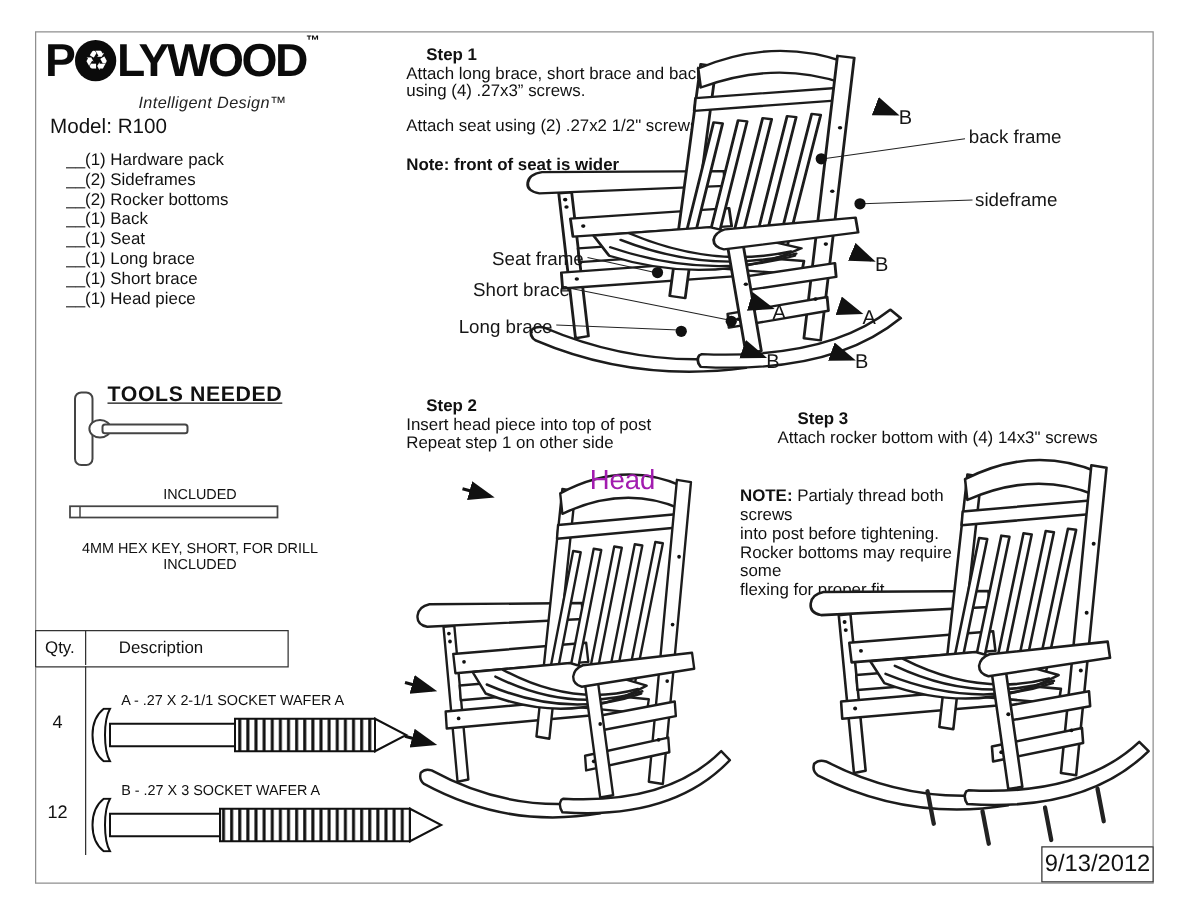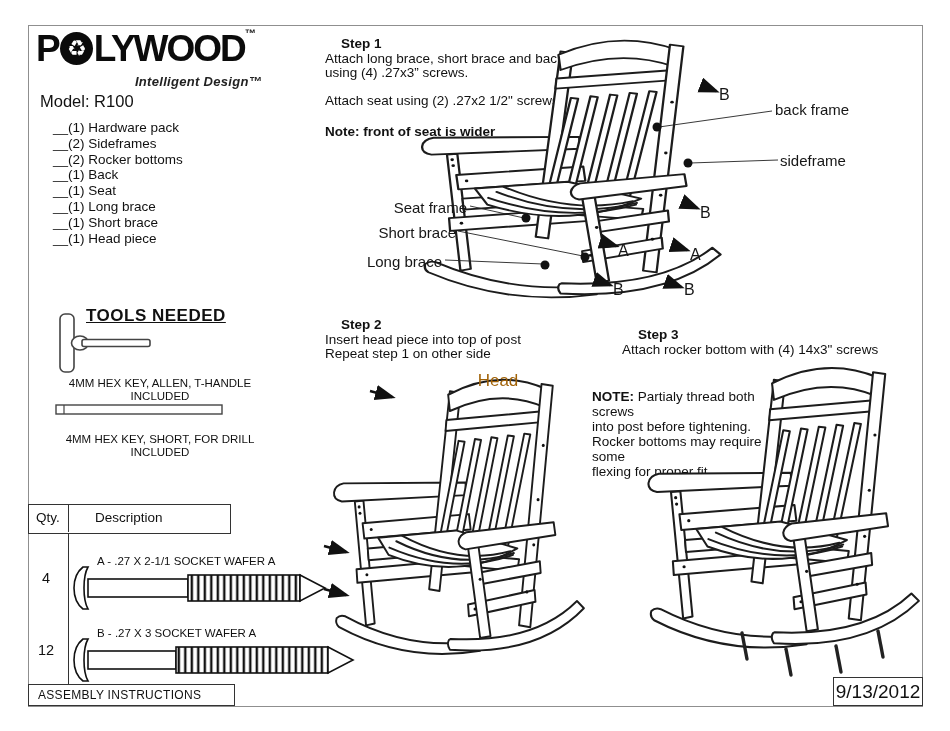--- a/index.html
+++ b/index.html
@@ -6,22 +6,22 @@
   .page{position:relative;width:950px;height:731px;background:#fff;overflow:hidden;
         font-family:"Liberation Sans","DejaVu Sans",sans-serif;color:#111;}
   .abs{position:absolute;}
   .border-frame{left:28px;top:25px;width:893px;height:680px;border:1px solid #8f8f8f;}
   
   .logo{left:36px;top:30px;font-weight:800;font-size:37px;letter-spacing:-2px;color:#0b0b0b;
         display:flex;align-items:center;line-height:1;}
   .recycle-o{display:inline-flex;align-items:center;justify-content:center;width:33px;height:33px;
         border-radius:50%;background:#0b0b0b;color:#fff;font-size:22px;margin:0 1px;font-weight:400;}
   .logo-tm{font-size:11px;font-weight:700;letter-spacing:0;align-self:flex-start;margin-top:-2px;}
-  .tagline{left:30px;top:74px;width:232px;text-align:right;font-style:italic;font-size:13px;
-        letter-spacing:.3px;font-weight:700;color:#222;}
+  .tagline{left:30px;top:74px;width:232px;text-align:center;font-style:italic;font-size:13px;
+        letter-spacing:.3px;font-weight:400;color:#222;padding-left:24px;}
   .model{left:40px;top:92px;font-size:16.5px;}
   
   .parts{left:53px;top:120px;font-size:13.5px;line-height:15.8px;}
   
   .tools-title{left:86px;top:306px;font-size:17px;font-weight:bold;text-decoration:underline;letter-spacing:.5px;}
   .tool-caption{width:250px;left:35px;text-align:center;font-size:11.5px;line-height:13px;}
   
   .tbl-header{left:28px;top:504px;width:201px;height:28px;border:1px solid #333;background:#fff;}
   .tbl-divider-h{left:68px;top:504px;height:28px;border-left:1px solid #333;}
   .tbl-divider-v{left:68px;top:533px;height:151px;border-left:1px solid #333;}
@@ -30,21 +30,21 @@
   .qty-val{font-size:14.5px;}
   .screw-label{font-size:11.5px;}
   
   .step-title{font-weight:bold;font-size:13.5px;line-height:15px;margin-left:16px;}
   .step-line{font-size:13.5px;line-height:15px;}
   .note-line{font-size:13.5px;line-height:15px;}
   .bold{font-weight:bold;}
   
   .dlabel{font-size:15px;color:#161616;}
   .dletter{font-size:16px;color:#161616;}
-  .head-label{font-size:17px;color:#a16207;}
+  .head-label{font-size:22px;color:#a21caf;}
   
   .foot-left{left:28px;top:684px;width:196px;height:20px;border:1px solid #333;background:#fff;
       font-size:12px;line-height:20px;padding-left:9px;letter-spacing:.3px;}
   .foot-center{left:230px;top:690px;width:520px;text-align:center;font-size:10.5px;
       font-weight:600;letter-spacing:.2px;color:#222;}
   .foot-date{left:833px;top:677px;width:88px;height:27px;border:1px solid #333;background:#fff;
       font-size:19px;text-align:center;line-height:27px;}
   svg{display:block;}
   .overlay{pointer-events:none;}
 </style>
@@ -131,21 +131,20 @@
   </div>
 
   <div class="abs tools-title">TOOLS NEEDED</div>
   <svg class="abs" style="left:52px;top:312px" width="170" height="66" viewBox="0 0 170 66">
     <g fill="#fff" stroke="#444" stroke-width="1.6">
       <rect x="8" y="2" width="14" height="58" rx="5"></rect>
       <ellipse cx="28" cy="31" rx="8.5" ry="7"></ellipse>
       <rect x="30" y="27.5" width="68" height="7" rx="2"></rect>
     </g>
   </svg>
-  <div class="abs tool-caption" style="top:377px">4MM HEX KEY, ALLEN, T-HANDLE</div>
   <div class="abs tool-caption" style="top:390px">INCLUDED</div>
   <svg class="abs" style="left:55px;top:404px" width="170" height="12" viewBox="0 0 170 12">
     <rect x="1" y="1" width="166" height="9" fill="#fff" stroke="#444" stroke-width="1.4"></rect>
     <line x1="9" y1="1" x2="9" y2="10" stroke="#444" stroke-width="1.2"></line>
   </svg>
   <div class="abs tool-caption" style="top:433px">4MM HEX KEY, SHORT, FOR DRILL</div>
   <div class="abs tool-caption" style="top:446px">INCLUDED</div>
 
   <div class="abs tbl-header"></div>
   <div class="abs tbl-divider-h"></div>
@@ -261,16 +260,15 @@
   </svg>
   <svg class="abs overlay" style="left:630px;top:345px" width="310" height="340" viewBox="630 345 310 340">
     <g stroke="#222" stroke-width="3.4" stroke-linecap="round" fill="none">
       <line x1="742" y1="633" x2="747" y2="659"></line>
       <line x1="786" y1="649" x2="791" y2="675"></line>
       <line x1="836" y1="646" x2="841" y2="672"></line>
       <line x1="878" y1="631" x2="883" y2="657"></line>
     </g>
   </svg>
 
-  <div class="abs foot-left">ASSEMBLY INSTRUCTIONS</div>
   <div class="abs foot-date">9/13/2012</div>
 
 </div>
 
 </body></html>

